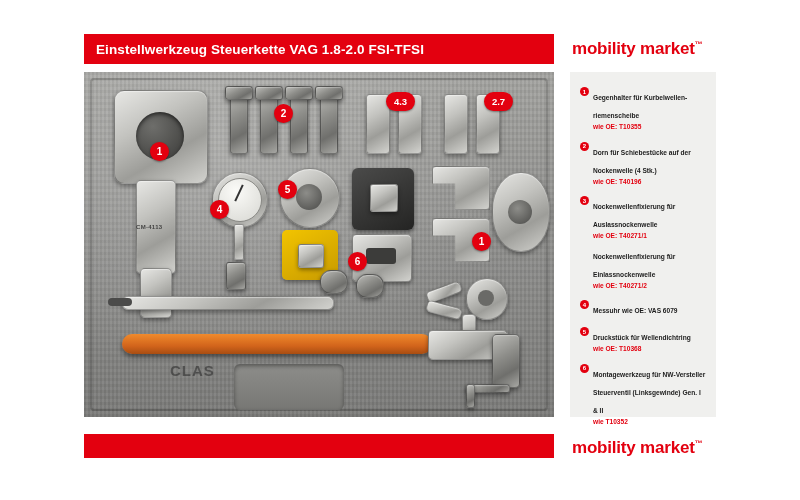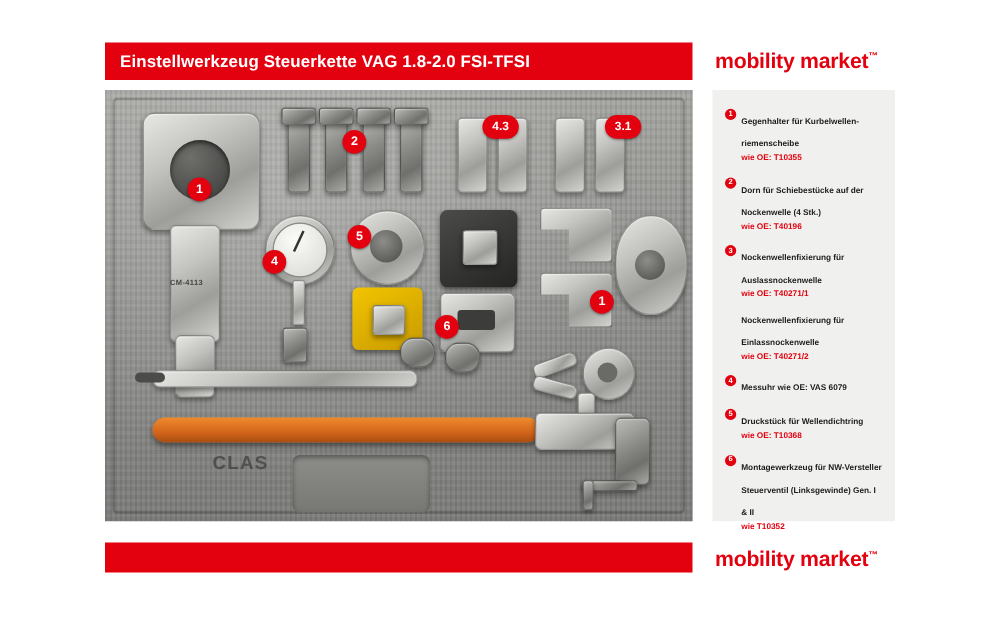--- a/index.html
+++ b/index.html
@@ -173,21 +173,21 @@
     <div class="part metal-dark" style="left:382px;top:312px;width:42px;height:7px;border-radius:3px;"></div>
     <div class="part metal-dark" style="left:382px;top:312px;width:7px;height:22px;border-radius:3px;"></div>
 
     <div style="position:absolute;left:86px;top:290px;color:rgba(40,40,40,.55);font-size:15px;font-weight:bold;letter-spacing:1px;"><span>CLAS</span></div>
     <div style="position:absolute;left:52px;top:152px;color:rgba(40,40,40,.8);font-size:6px;font-weight:bold;letter-spacing:.3px;"><span>CM-4113</span></div>
     <div style="position:absolute;left:150px;top:292px;width:110px;height:46px;border-radius:6px;background:linear-gradient(180deg,#8d8d8a,#777774);box-shadow:inset 0 2px 4px rgba(0,0,0,.4);"></div>
 
     <div class="bubble" style="left:66px;top:70px;">1</div>
     <div class="bubble" style="left:190px;top:32px;">2</div>
     <div class="bubble wide" style="left:302px;top:20px;">4.3</div>
-    <div class="bubble wide" style="left:400px;top:20px;">3.1</div>
+    <div class="bubble wide" style="left:400px;top:20px;">2.7</div>
     <div class="bubble" style="left:126px;top:128px;">4</div>
     <div class="bubble" style="left:194px;top:108px;">5</div>
     <div class="bubble" style="left:264px;top:180px;">6</div>
     <div class="bubble" style="left:388px;top:160px;">1</div>
   </div>
 
   <div class="legend">
     <div class="legend-inner">
 
       <div class="leg-item">

